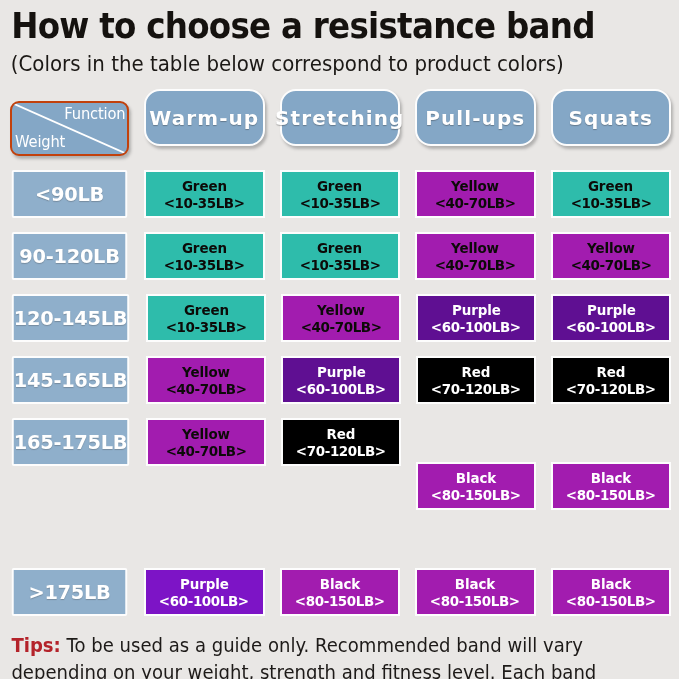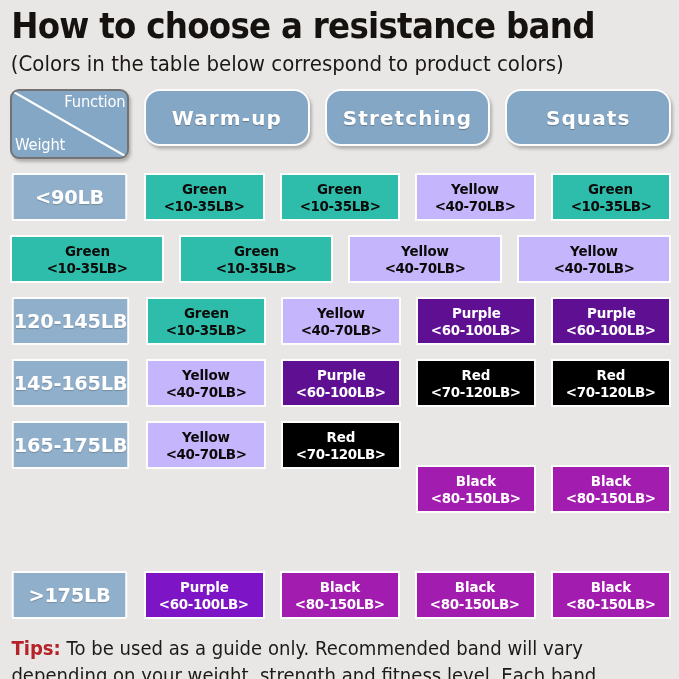--- a/index.html
+++ b/index.html
@@ -66,27 +66,28 @@
     flex: 0 0 119px;
   }
   .cell-datacol {
     flex: 1 1 0;
     min-width: 0;
   }
 
   
   .corner {
     position: relative;
-    height: 70px;
+    height: 55px;
     background: #84a7c6;
-    border: 2px solid #737373;
+    border: 2px solid #c2410c;
     border-radius: 9px;
     box-shadow: 2px 3px 3px rgba(90,90,90,0.38);
     box-sizing: border-box;
     overflow: hidden;
+    margin-top: 12px;
   }
   .corner .diag {
     position: absolute;
     inset: 0;
     width: 100%;
     height: 100%;
     display: block;
   }
   .corner .lbl {
     position: absolute;
@@ -171,21 +172,21 @@
     transform: scaleX(0.96);
   }
   .bcell .brange {
     font-size: 14px;
     font-weight: bold;
     letter-spacing: -0.4px;
     transform: scaleX(0.96);
   }
 
   .c-green  { background: #2ebcab; color: #0c0a08; }
-  .c-yellow { background: #c4b5fd; color: #0c0a08; }
+  .c-yellow { background: #a21caf; color: #0c0a08; }
   .c-purple { background: #5f0f92; color: #ffffff; }
   .c-purple-bright { background: #7d14c6; color: #ffffff; }
   .c-red    { background: #000000; color: #ffffff; }
   .c-black  { background: #a21caf; color: #ffffff; margin-top: 44px; }
 
   
   .tips {
     margin: 0;
     padding: 16px 14px 0 12px;
     font-family: "DejaVu Sans", sans-serif;
@@ -220,20 +221,23 @@
           <span class="lbl lbl-weight">Weight</span>
         </div>
       </div>
       <div class="cell-datacol">
         <div class="hcell">Warm-up</div>
       </div>
       <div class="cell-datacol">
         <div class="hcell">Stretching</div>
       </div>
       <div class="cell-datacol">
+        <div class="hcell">Pull-ups</div>
+      </div>
+      <div class="cell-datacol">
         <div class="hcell">Squats</div>
       </div>
     </div>
 
     <div class="row">
       <div class="cell-weightcol">
         <div class="wcell">&lt;90LB</div>
       </div>
       <div class="cell-datacol">
         <div class="bcell c-green">
@@ -255,20 +259,23 @@
       </div>
       <div class="cell-datacol">
         <div class="bcell c-green">
           <span class="bname">Green</span>
           <span class="brange">&lt;10-35LB&gt;</span>
         </div>
       </div>
     </div>
 
     <div class="row">
+      <div class="cell-weightcol">
+        <div class="wcell">90-120LB</div>
+      </div>
       <div class="cell-datacol">
         <div class="bcell c-green">
           <span class="bname">Green</span>
           <span class="brange">&lt;10-35LB&gt;</span>
         </div>
       </div>
       <div class="cell-datacol">
         <div class="bcell c-green">
           <span class="bname">Green</span>
           <span class="brange">&lt;10-35LB&gt;</span>

